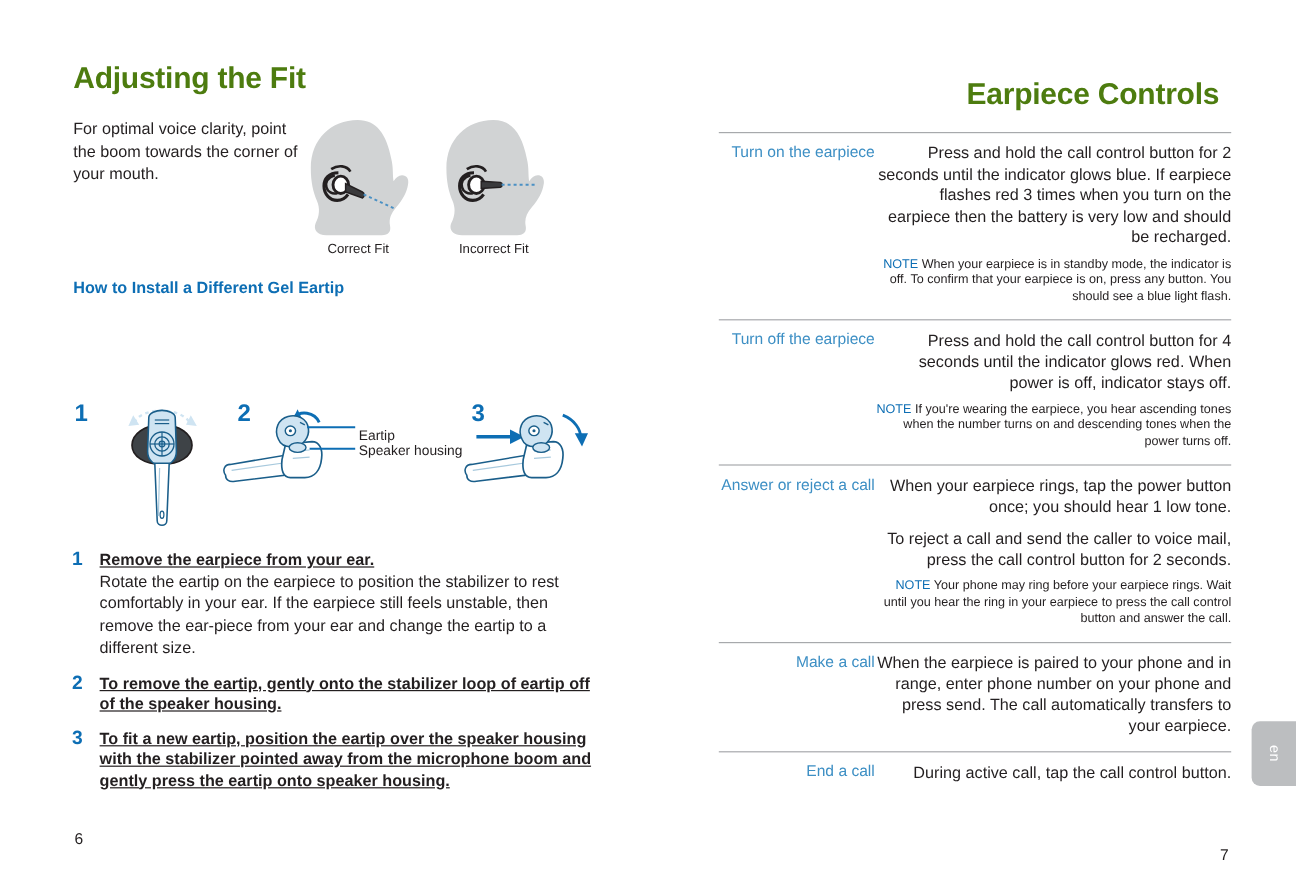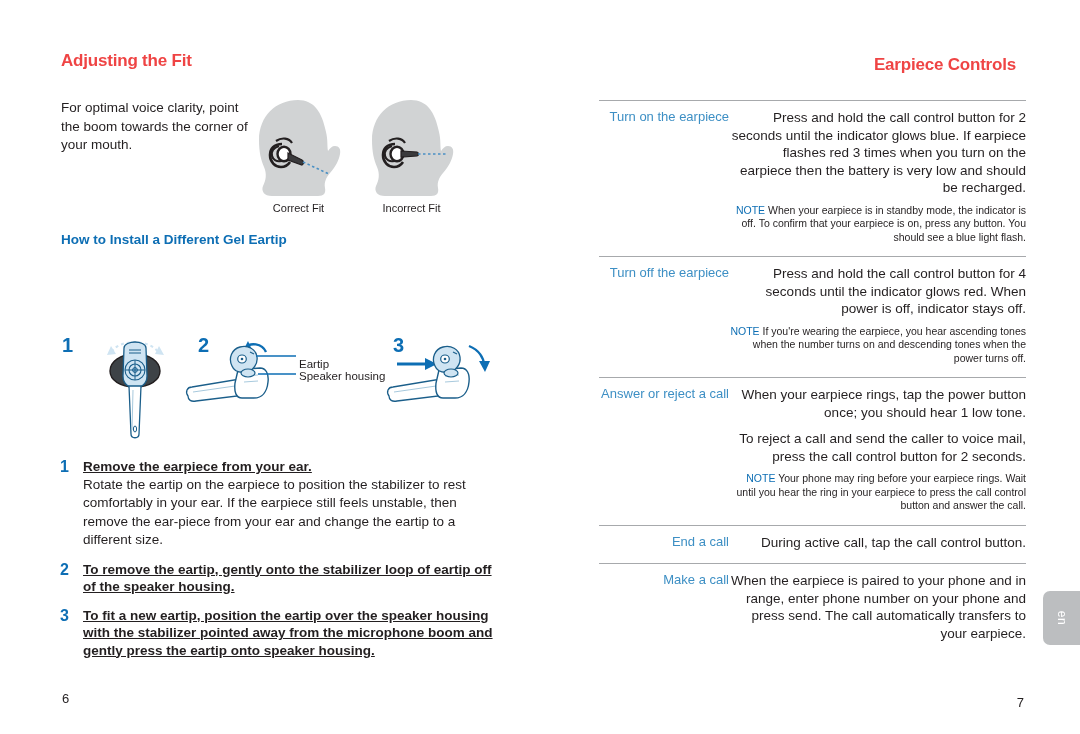--- a/index.html
+++ b/index.html
@@ -25,28 +25,28 @@
   }
 
   
   .left-page {
     position: absolute;
     left: 0; top: 0;
     width: 540px; height: 734px;
   }
   .right-page {
     position: absolute;
-    left: 540px; top: 4px;
+    left: 540px; top: 14px;
     width: 540px; height: 710px;
   }
 
   .h1 {
-    font-size: 17px;
+    font-size: 25px;
     font-weight: bold;
-    color: #ef4444;
+    color: #4d7c0f;
     letter-spacing: -0.2px;
   }
   .h1.left { position: absolute; left: 61px; top: 51px; }
   .h1.right { position: absolute; right: 64px; top: 51px; text-align: right; }
 
   
   .intro {
     position: absolute;
     left: 61px; top: 99px;
     width: 190px;
@@ -391,33 +391,33 @@
       <div class="ctrl-row">
         <div class="ctrl-label">Answer or reject a call</div>
         <div class="ctrl-desc">
           <p>When your earpiece rings, tap the power button once; you should hear 1 low tone.</p>
           <p>To reject a call and send the caller to voice mail, press the call control button for 2 seconds.</p>
           <p class="note"><span class="note-kw">NOTE</span> <span>Your phone may ring before your earpiece rings. Wait until you hear the ring in your earpiece to press the call control button and answer the call.</span></p>
         </div>
       </div>
 
       <div class="ctrl-row">
+        <div class="ctrl-label">Make a call</div>
+        <div class="ctrl-desc">
+          <p>When the earpiece is paired to your phone and in range, enter phone number on your phone and press send. The call automatically transfers to your earpiece.</p>
+        </div>
+      </div>
+
+      <div class="ctrl-row">
         <div class="ctrl-label">End a call</div>
         <div class="ctrl-desc">
           <p>During active call, tap the call control button.</p>
         </div>
       </div>
 
-      <div class="ctrl-row">
-        <div class="ctrl-label">Make a call</div>
-        <div class="ctrl-desc">
-          <p>When the earpiece is paired to your phone and in range, enter phone number on your phone and press send. The call automatically transfers to your earpiece.</p>
-        </div>
-      </div>
-
 
     </div>
 
     <div class="lang-tab">
       <span>en</span>
     </div>
 
     <div class="folio right">7</div>
   </div>
 

